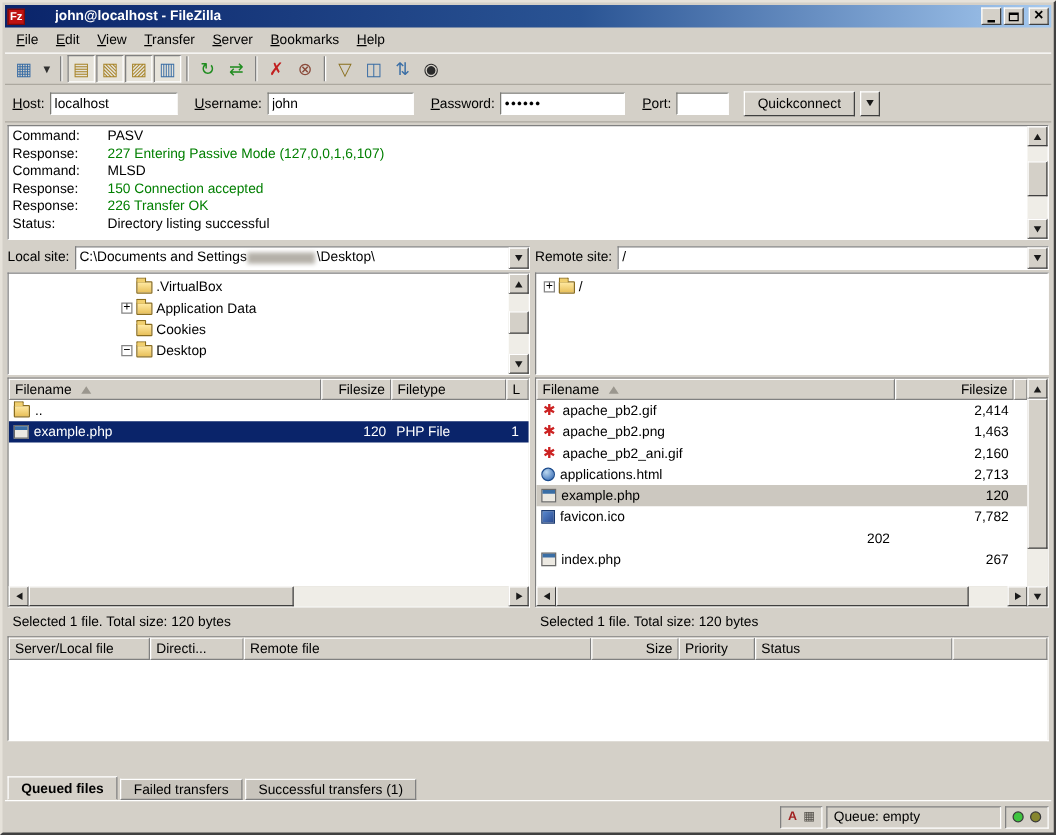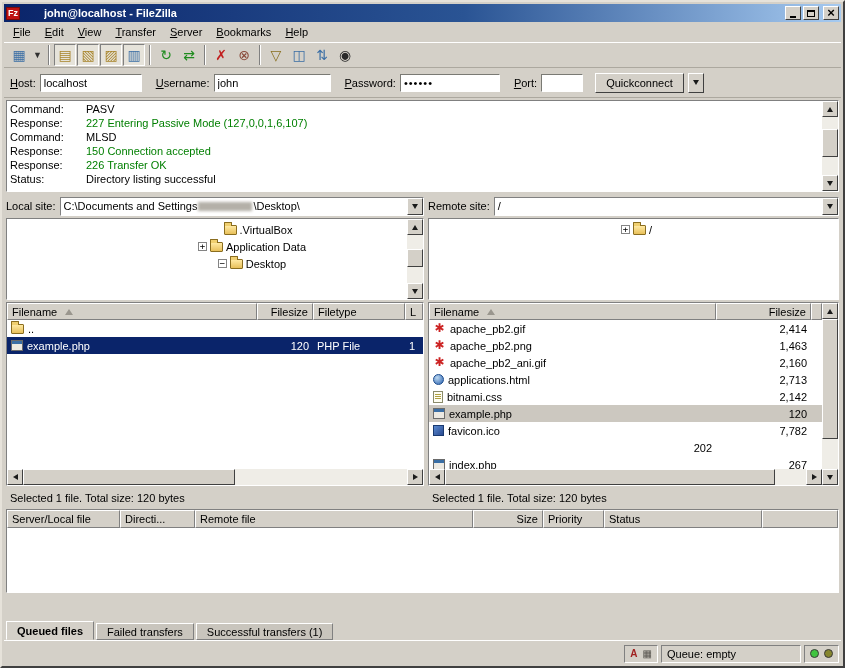--- a/index.html
+++ b/index.html
@@ -77,21 +77,21 @@
   .pane.remote{flex:1;}
   .site-row{height:22px;flex:none;display:flex;align-items:center;gap:4px;}
   .combo{flex:1;height:19px;background:#fff;border:1px solid;border-color:#808080 #fff #fff #808080;
     display:flex;align-items:stretch;min-width:0;}
   .combo-text{flex:1;padding:0 3px;white-space:nowrap;overflow:hidden;display:flex;align-items:center;}
   .combo-btn{width:16px;background:#d4d0c8;border:1px solid;border-color:#fff #404040 #404040 #fff;
     display:flex;align-items:center;justify-content:center;flex:none;}
   .redacted{display:inline-block;width:54px;height:9px;background:#b4b0a8;filter:blur(1.5px);margin:0 1px;}
   .tree-wrap{height:82px;flex:none;display:flex;background:#fff;border:1px solid;border-color:#808080 #fff #fff #808080;margin:1px 0 2px;}
   .tree{flex:1;overflow:hidden;padding-top:2px;min-width:0;}
-  .tree-row{display:flex;align-items:center;height:17px;gap:3px;white-space:nowrap;justify-content:center;}
+  .tree-row{display:flex;align-items:center;height:17px;gap:3px;white-space:nowrap;}
   .expander{width:9px;height:9px;flex:none;border:1px solid #848484;background:#fff;font-size:9px;
     line-height:7px;text-align:center;font-family:"DejaVu Sans Mono",monospace;}
   .expander-spacer{width:9px;flex:none;}
   
   .fic{flex:none;display:inline-block;}
   .fic-folder{width:13px;height:10px;background:linear-gradient(#ffe9a2,#e8c05a);border:1px solid #8a6d1f;
     border-radius:1px;position:relative;}
   .fic-folder::before{content:"";position:absolute;top:-4px;left:-1px;width:6px;height:3px;background:#f0cf6f;
     border:1px solid #8a6d1f;border-bottom:none;border-radius:1px 1px 0 0;}
   .fic-php{width:12px;height:11px;background:#ece9e2;border:1px solid #6a6a6a;position:relative;}
@@ -301,20 +301,25 @@
               <span class="expander-spacer"></span>
               <span class="fic fic-folder"></span>
               <span class="tree-label">.VirtualBox</span>
             </div>
             <div class="tree-row" style="padding-left: 90px;">
               <span class="expander">+</span>
               <span class="fic fic-folder"></span>
               <span class="tree-label">Application Data</span>
             </div>
             <div class="tree-row" style="padding-left: 90px;">
+              <span class="expander-spacer"></span>
+              <span class="fic fic-folder"></span>
+              <span class="tree-label">Cookies</span>
+            </div>
+            <div class="tree-row" style="padding-left: 90px;">
               <span class="expander">−</span>
               <span class="fic fic-folder"></span>
               <span class="tree-label">Desktop</span>
             </div>
           </div>
         <div class="vsb">
           <div class="sb-btn">
               <span class="arr arr-up"></span>
             </div>
           <div class="sb-track">
@@ -435,28 +440,20 @@
                 </div>
                 <div class="cell right">2,160</div>
                 <div class="cell"></div>
               </div>
               <div class="list-row remote-grid">
                 <div class="cell name-cell">
                   <span class="fic fic-html"></span>
                   <span class="fname">applications.html</span>
                 </div>
                 <div class="cell right">2,713</div>
-                <div class="cell"></div>
-              </div>
-              <div class="list-row remote-grid">
-                <div class="cell name-cell">
-                  <span class="fic fic-css"></span>
-                  <span class="fname">bitnami.css</span>
-                </div>
-                <div class="cell right">2,142</div>
                 <div class="cell"></div>
               </div>
               <div class="list-row remote-grid sel-inactive">
                 <div class="cell name-cell">
                   <span class="fic fic-php"></span>
                   <span class="fname">example.php</span>
                 </div>
                 <div class="cell right">120</div>
                 <div class="cell"></div>
               </div>

